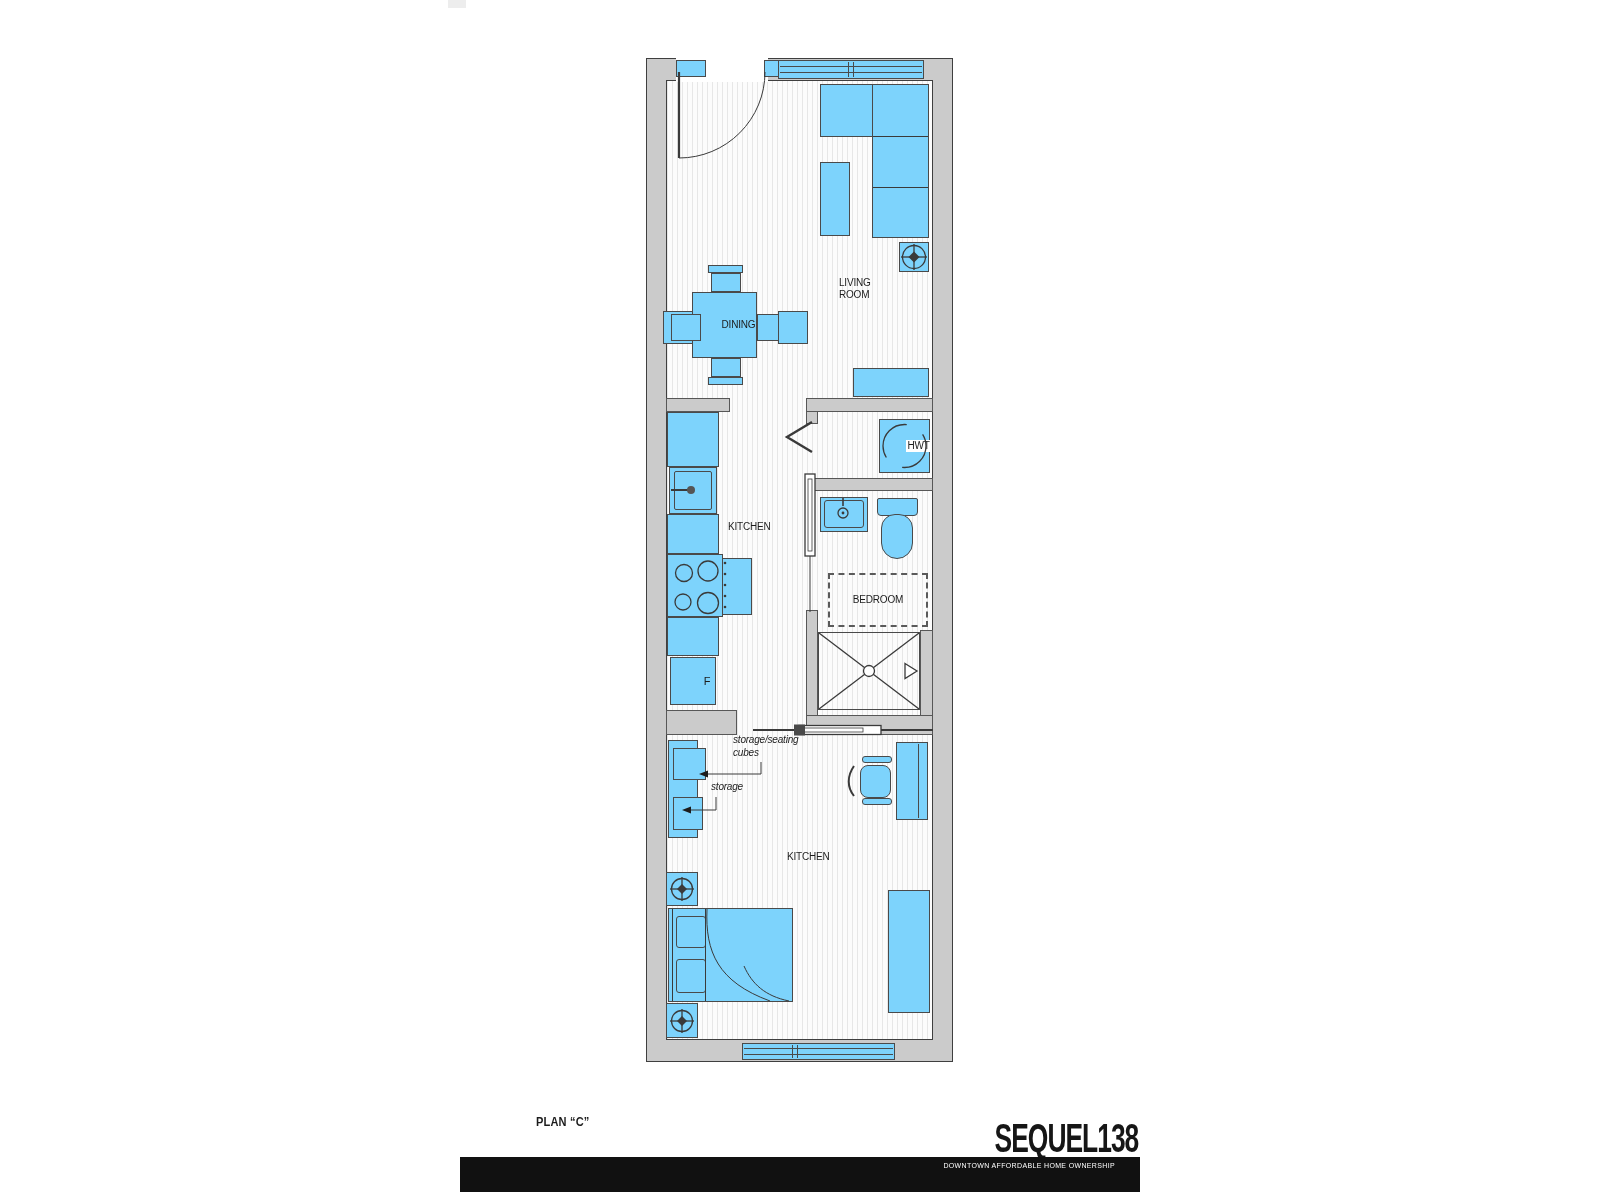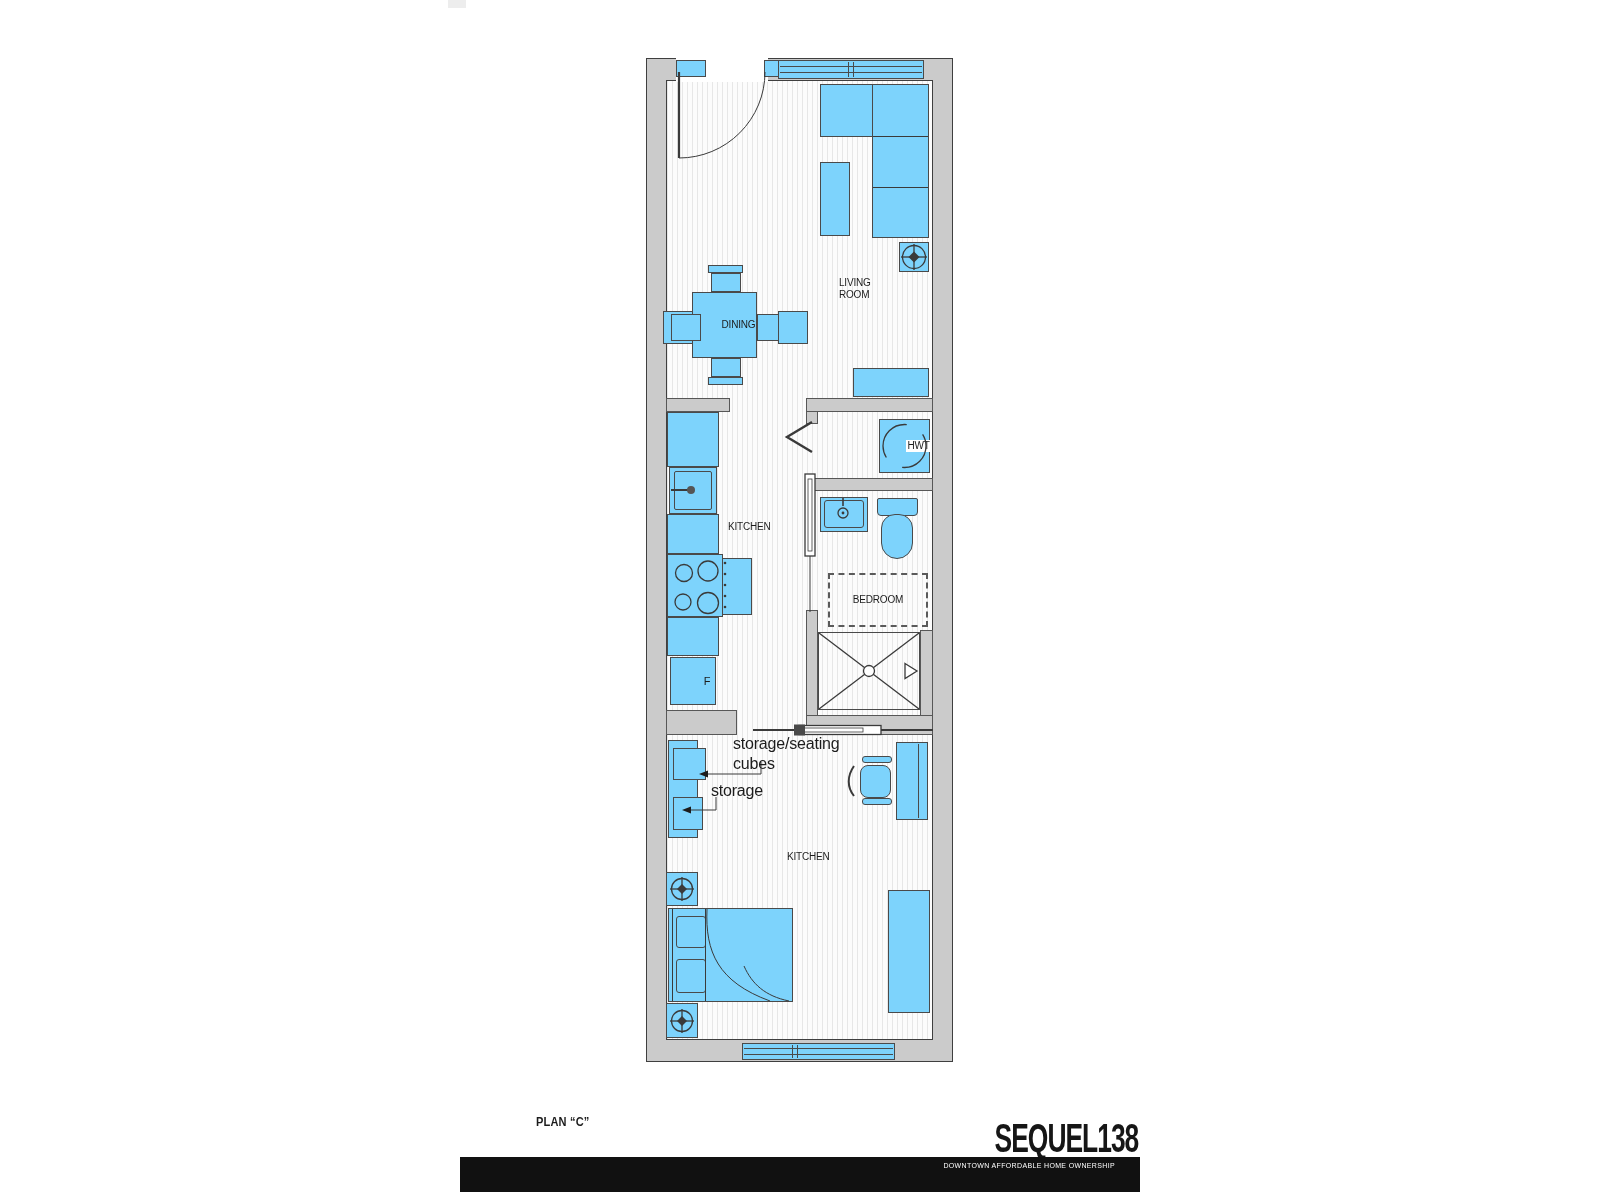--- a/index.html
+++ b/index.html
@@ -14,21 +14,21 @@
   
   .furn{background:#7dd3fc;border:1px solid #4a4a4a;padding-left:28px;}
   .ghost{background:transparent;border:1px solid #4a4a4a;}
   .dash{background:transparent;border:2px dashed #5a5a5a;}
   .line-h{background:#4a4a4a;height:1px;}
   .line-v{background:#4a4a4a;width:1px;}
   .opening{background:#ffffff;}
   
   .lbl{font-size:10px;line-height:1.18;letter-spacing:-0.2px;color:#1c1c1c;white-space:pre-line;}
   .center{display:flex;align-items:center;justify-content:center;text-align:center;}
-  .ann{font-size:16px;line-height:1.25;letter-spacing:-0.2px;white-space:pre-line;}
+  .ann{font-size:10px;line-height:1.25;letter-spacing:-0.2px;white-space:pre-line;font-style:italic;}
   .plan-title{font-size:13px;font-weight:bold;letter-spacing:0.2px;transform:scaleX(0.85);transform-origin:0 50%;}
   .logo{font-size:40px;font-weight:bold;letter-spacing:-1.5px;transform:scaleX(0.66);transform-origin:100% 50%;
         text-align:right;color:#161616;}
   .bar{background:#111111;}
   .tagline{position:absolute;right:25px;top:5px;font-size:7px;letter-spacing:0.35px;color:#ffffff;}
   svg{position:absolute;left:0;top:0;}
   .z1{z-index:1}.z2{z-index:2}.z3{z-index:3}.z4{z-index:4}.z6{z-index:6}
 </style>
 </head>
 <body>

